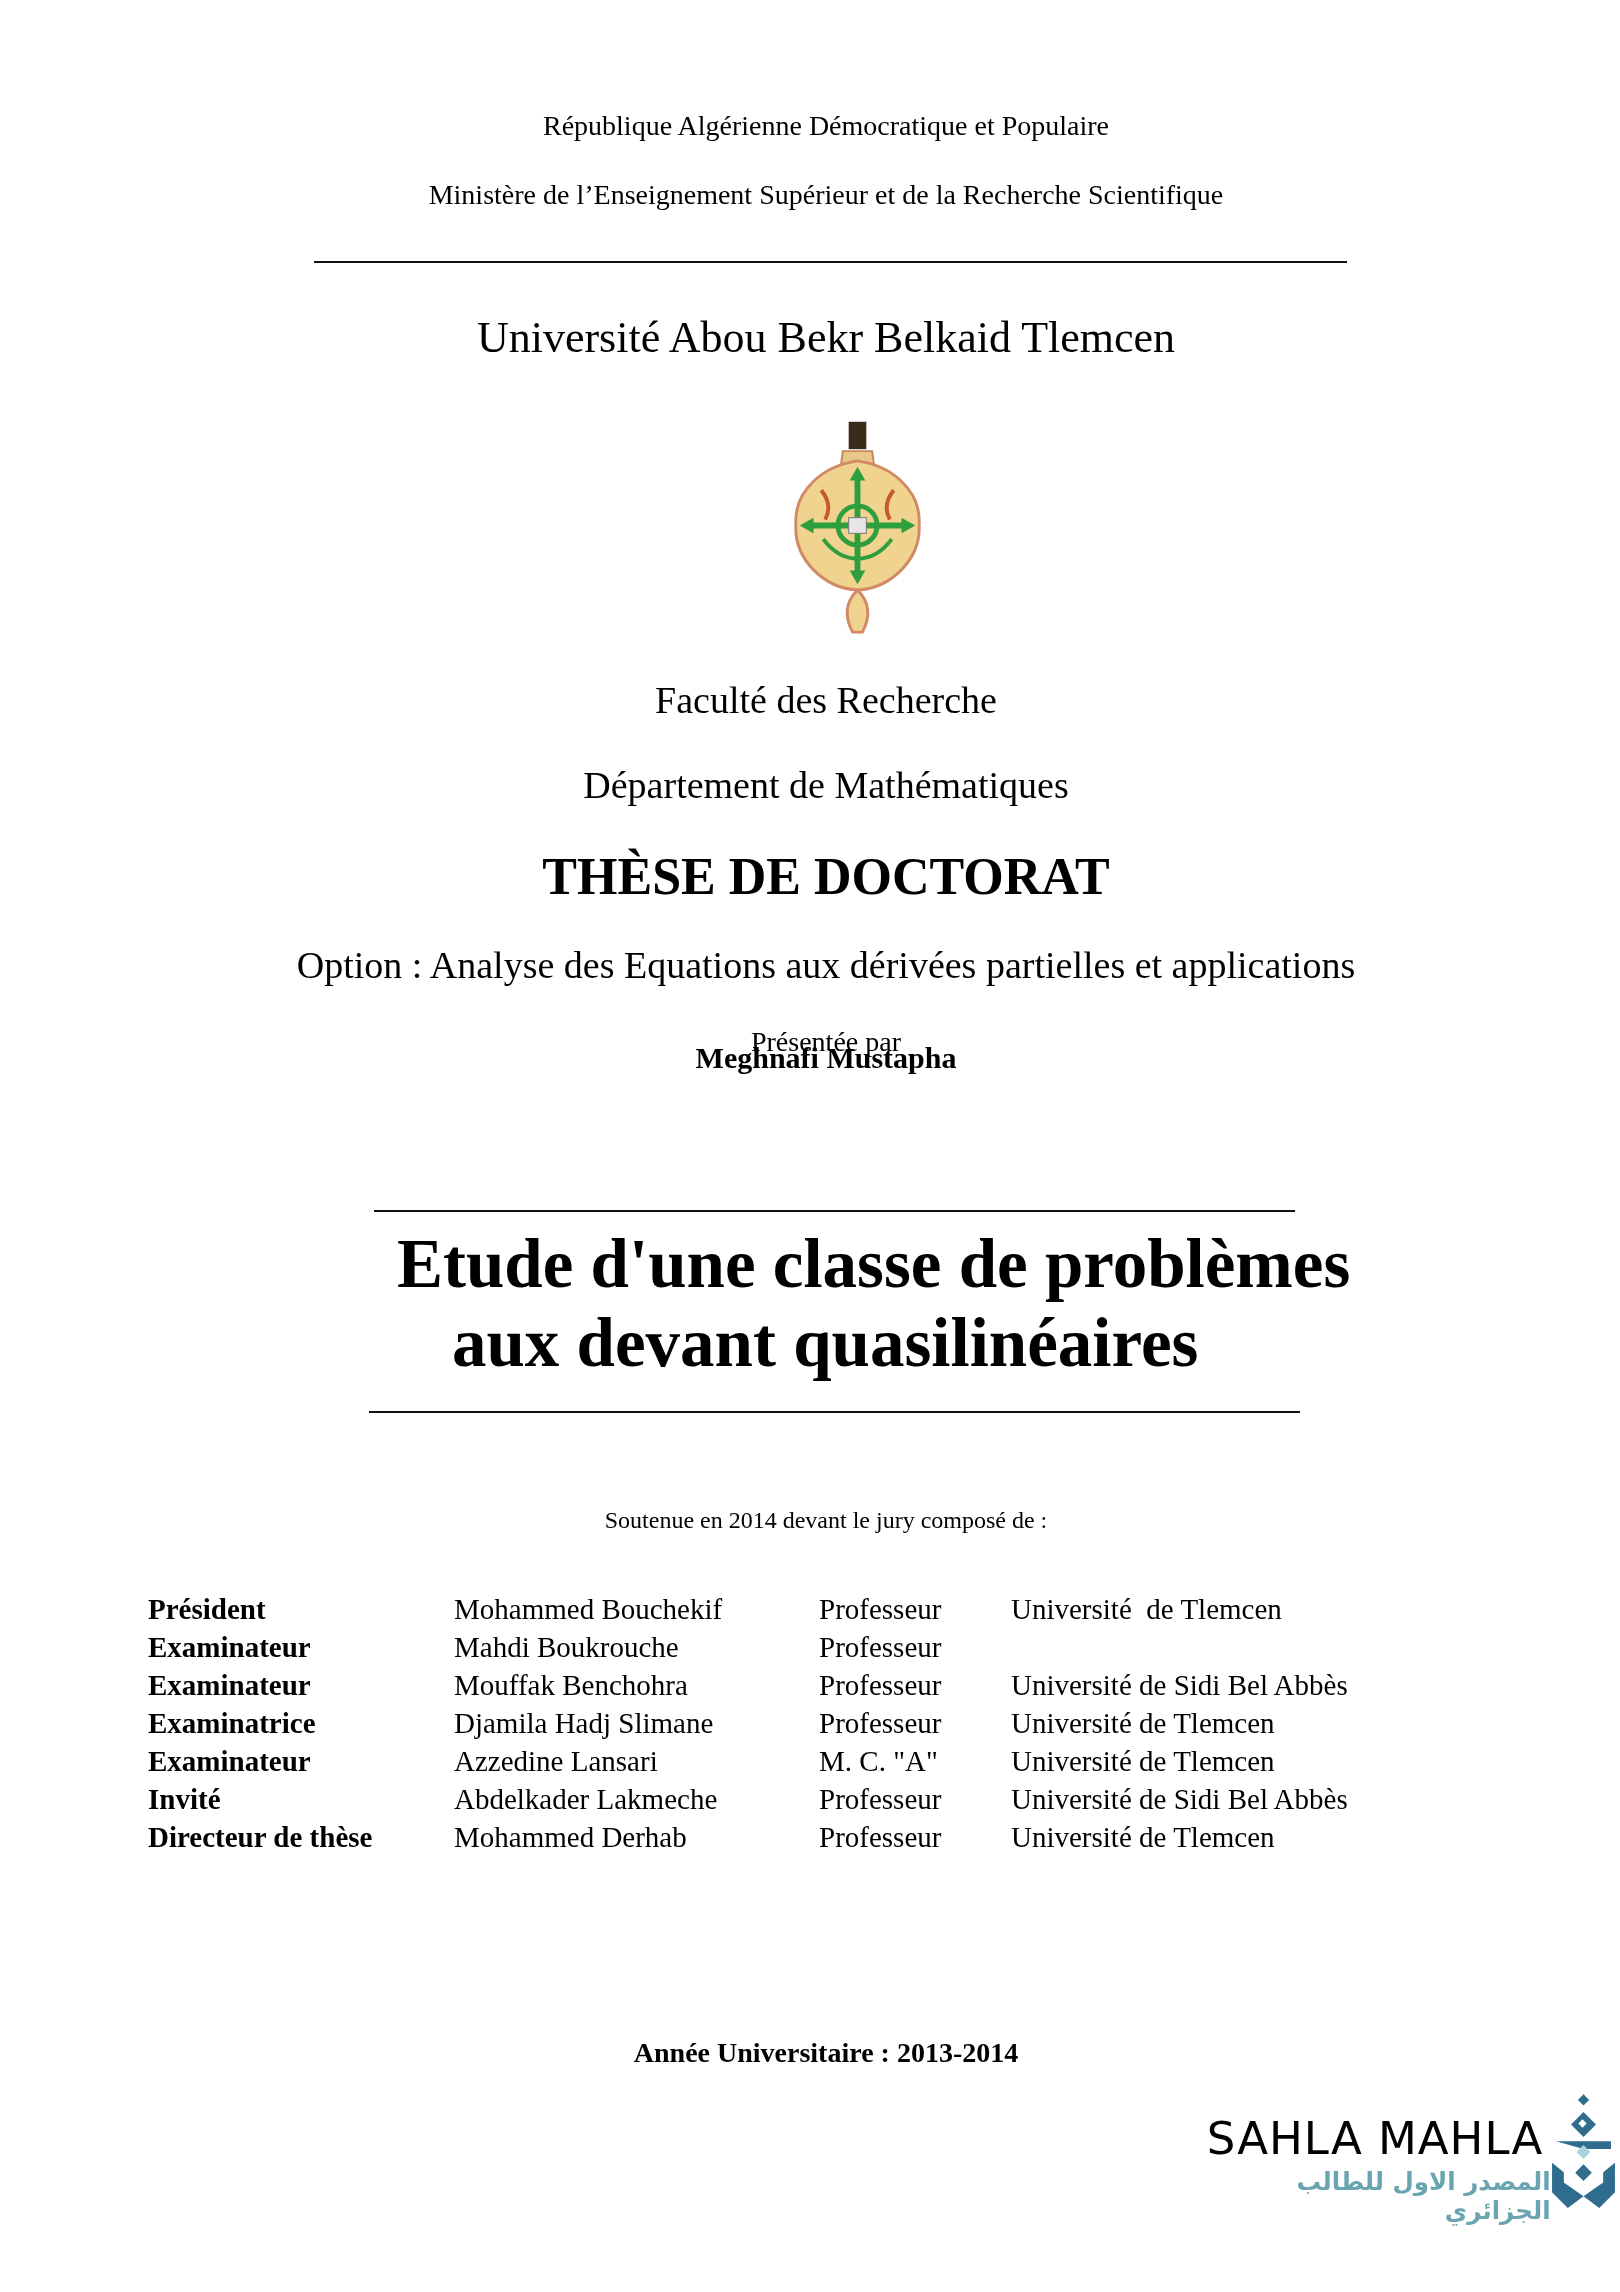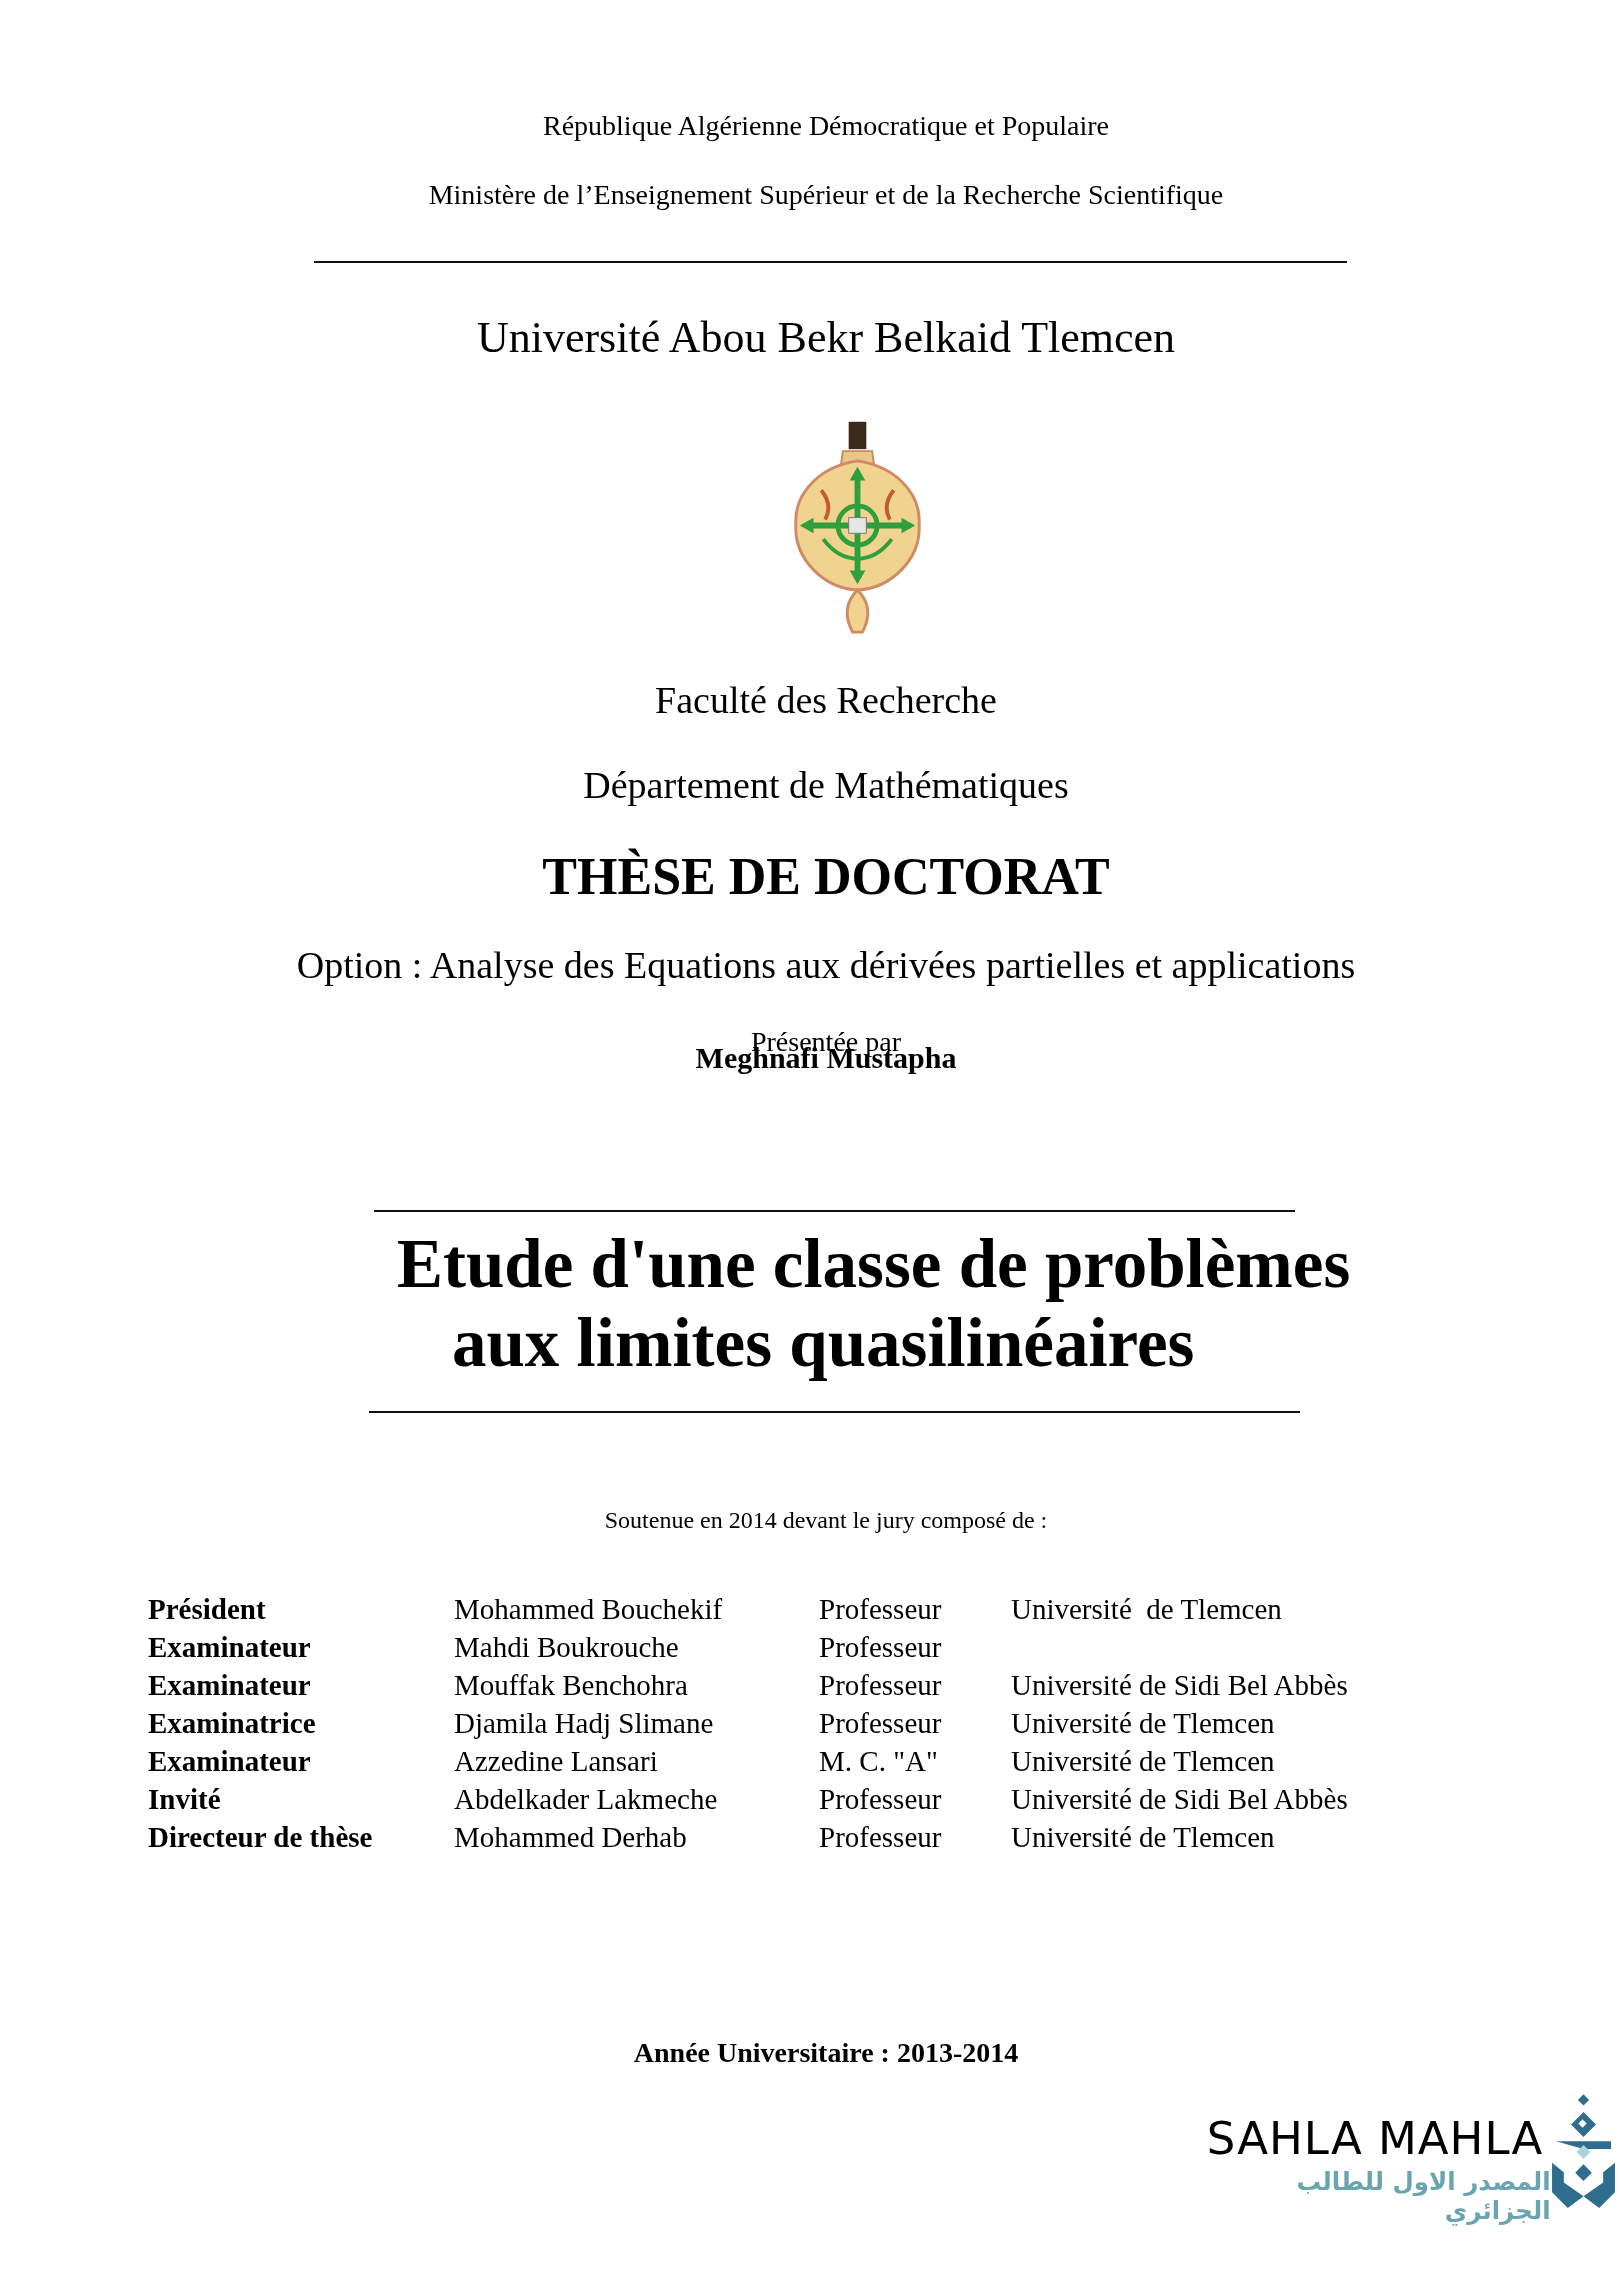--- a/index.html
+++ b/index.html
@@ -63,21 +63,21 @@
 
 <div class="abs center fac">Faculté des Recherche</div>
 <div class="abs center dept">Département de Mathématiques</div>
 <div class="abs center these">THÈSE DE DOCTORAT</div>
 <div class="abs center option">Option : Analyse des Equations aux dérivées partielles et applications</div>
 <div class="abs center pres">Présentée par</div>
 <div class="abs center author">Meghnafi Mustapha</div>
 
 <div class="hr" style="left:374px; width:921px; top:1210px;"></div>
 <div class="abs title1">Etude d'une classe de problèmes</div>
-<div class="abs title2">aux limites quasilinéaires</div>
+<div class="abs title2">aux devant quasilinéaires</div>
 <div class="hr" style="left:369px; width:931px; top:1411px;"></div>
 
 <div class="abs center sout">Soutenue en 2014 devant le jury composé de :</div>
 
 <div class="jury">
   <div class="jury-row">
     <span class="c1">Président</span>
     <span class="c2">Mohammed Bouchekif</span>
     <span class="c3">Professeur</span>
     <span class="c4">Université  de Tlemcen</span>

